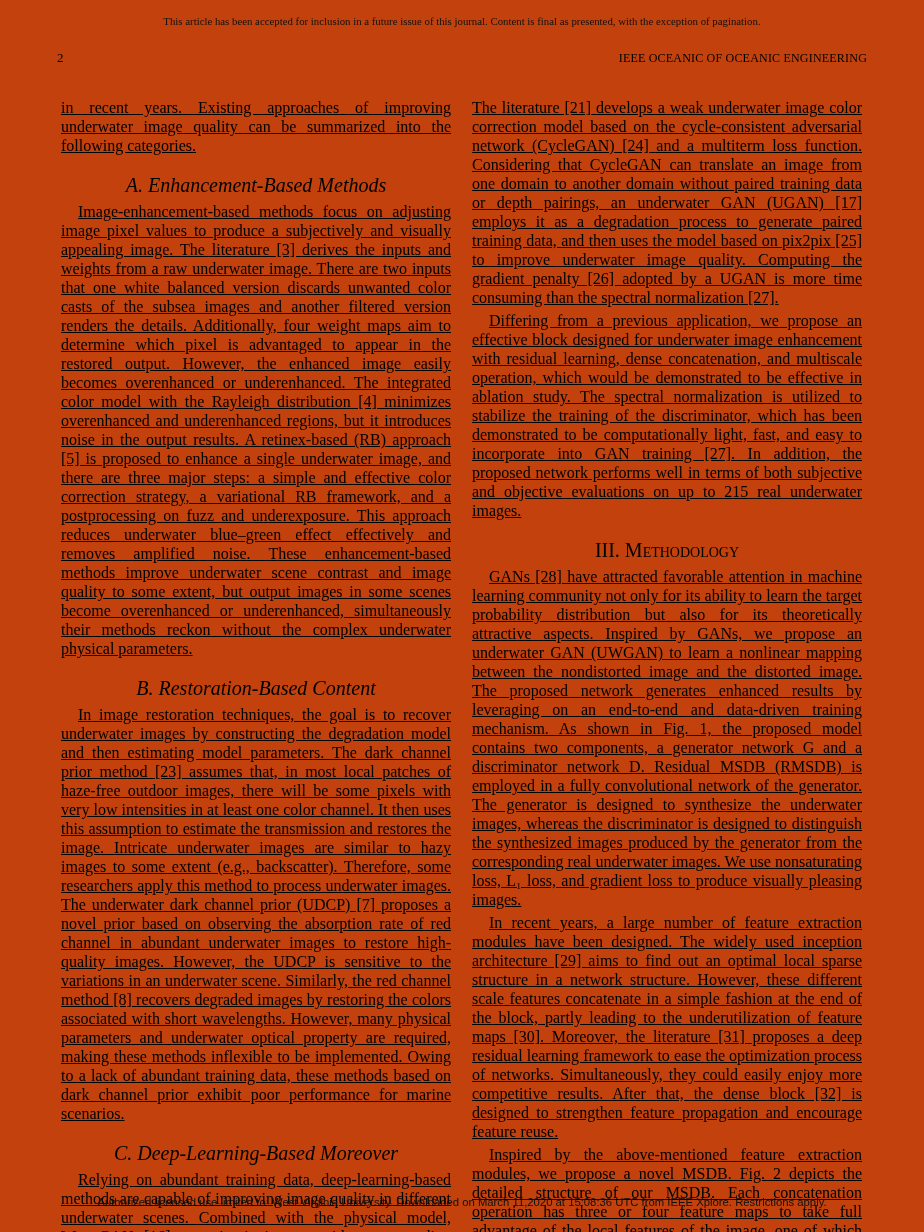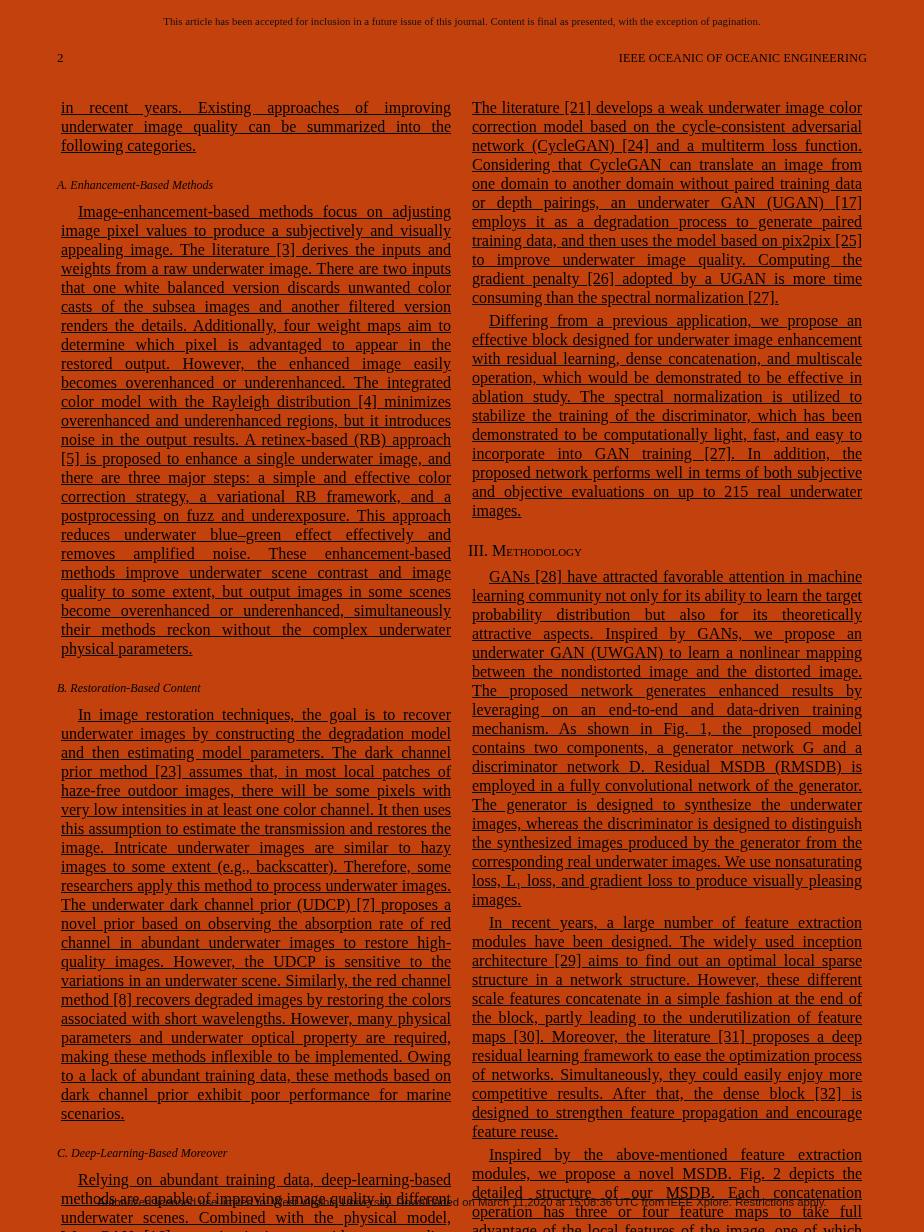--- a/index.html
+++ b/index.html
@@ -40,32 +40,33 @@
     font-size: 16px;
     line-height: 19px;
     text-align: justify;
     text-justify: inter-word;
   }
   .col-left  { left: 57px; }
   .col-right { left: 468px; }
   .col p { margin: 4px; text-decoration: underline; }
   .col p.ind { text-indent: 17px; }
   h3.subheading {
-    font-size: 12px;
+    font-size: 20px;
     font-weight: normal;
     font-style: italic;
     margin: 21px 0 7px 0;
-    text-align: left;
+    text-align: center;
     line-height: 19px;
   }
   h2.section-heading {
-    font-size: 16px;
+    font-size: 20px;
     font-weight: normal;
     font-variant: small-caps;
     margin: 21px 0 7px 0;
+    text-align: center;
     line-height: 19px;
   }
   .license-footer {
     position: absolute;
     bottom: 24px;
     left: 0;
     width: 100%;
     text-align: center;
     font-family: "Liberation Sans", sans-serif;
     font-size: 11.3px;

